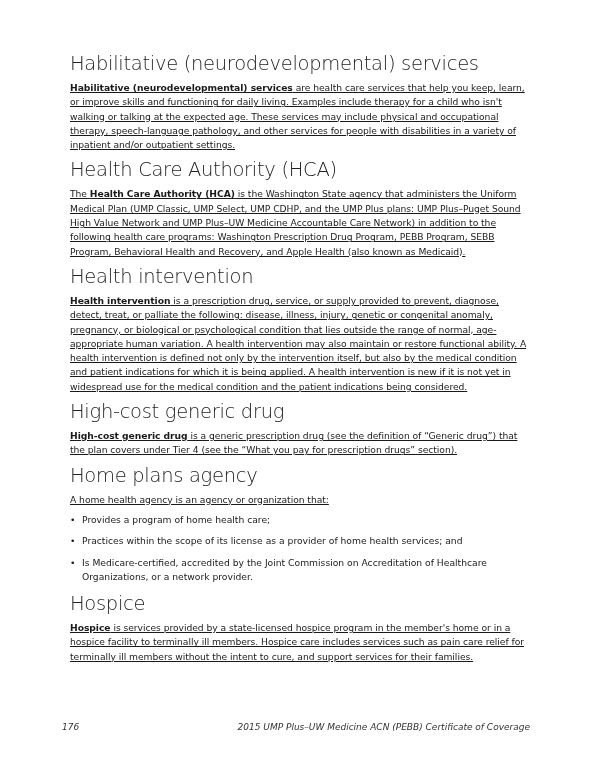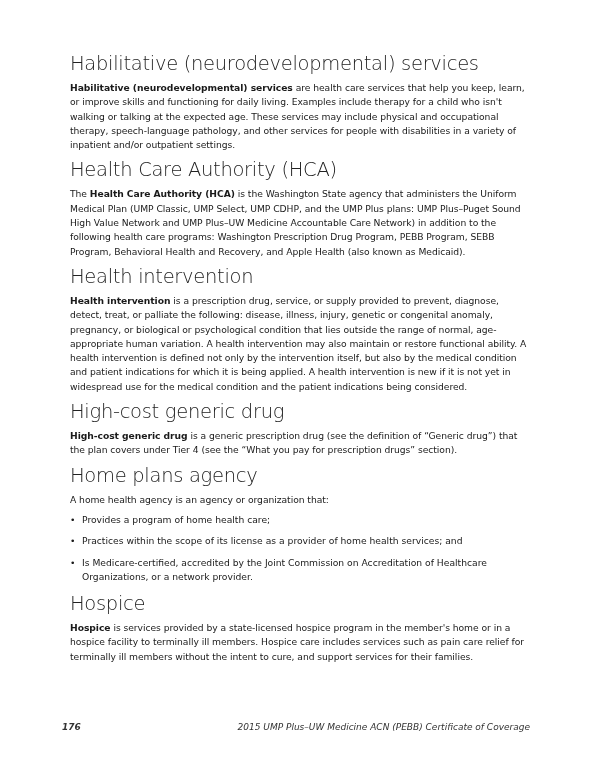--- a/index.html
+++ b/index.html
@@ -9,35 +9,35 @@
     }
     .page { position: absolute; left: 70px; top: 52px; width: 462px; }
     h2 {
       font-family: "DejaVu Sans", sans-serif;
       font-weight: 300; font-size: 19.5px; line-height: 24px;
       margin: 0 0 5px 0; color: #222; letter-spacing: -0.3px;
       font-stretch: condensed;
     }
     p {
       font-size: 9.2px; line-height: 14.3px; margin: 0 0 6px 0;
-      letter-spacing: -0.05px; color: #1a1a1a;
+      letter-spacing: -0.05px; color: #1a1a1a; text-decoration: underline;
     }
     p b { font-weight: bold; }
     ul { list-style: none; margin: 0 0 8px 0; padding: 0; }
     li {
       position: relative; padding-left: 12px;
       font-size: 9.2px; line-height: 14.3px; margin-bottom: 7px; color: #1a1a1a;
     }
     li .bullet { position: absolute; left: 0; top: 0; }
     .sec { margin-bottom: 4px; }
     .footer {
       position: absolute; top: 722px; left: 62px; width: 468px;
       font-style: italic; font-size: 9px; color: #333;
     }
-    .footer .pg { position: absolute; left: 0; font-weight: bold; }
+    .footer .pg { position: absolute; left: 0; }
     .footer .title { position: absolute; right: 0; }
   </style>
 </head>
 <body>
 
 <div class="page">
 
   <div class="sec">
     <h2>Habilitative (neurodevelopmental) services</h2>
     <p><b>Habilitative (neurodevelopmental) services</b><span> are health care services that help you keep, learn, or improve skills and functioning for daily living. Examples include therapy for a child who isn't walking or talking at the expected age. These services may include physical and occupational therapy, speech-language pathology, and other services for people with disabilities in a variety of inpatient and/or outpatient settings.</span></p>

